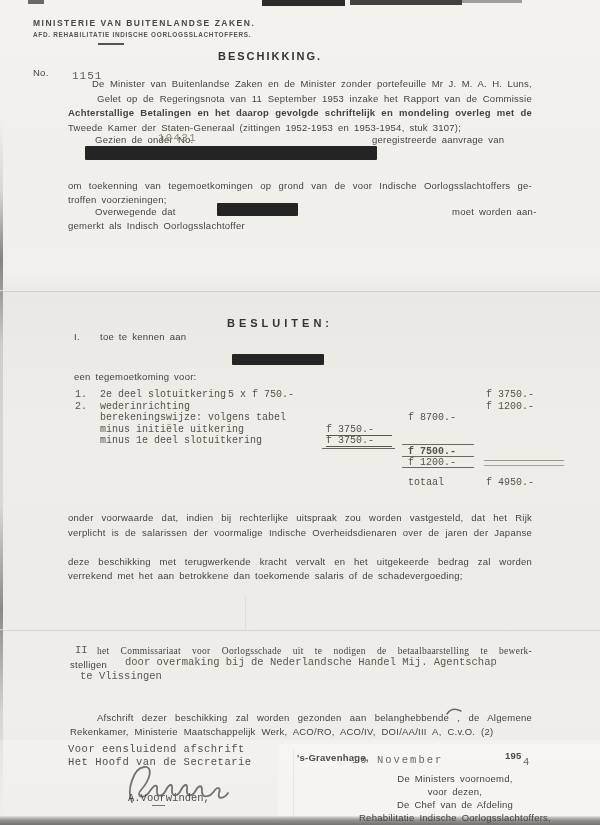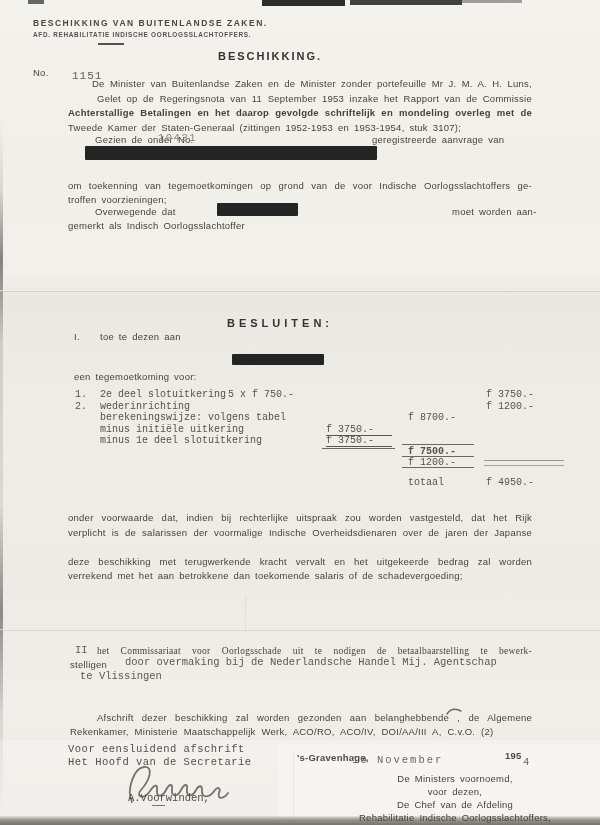--- a/index.html
+++ b/index.html
@@ -36,21 +36,21 @@
   <div class="crease" style="top:290px;"></div>
   <div class="crease" style="top:629px;opacity:.8;"></div>
   <div class="abs" style="left:245px;top:596px;width:1px;height:34px;background:rgba(0,0,0,.06);"></div>
 
   <div class="abs" style="left:0;top:740px;width:600px;height:77px;background:rgba(255,255,255,.25);"></div>
   <div class="abs" style="left:278px;top:744px;width:322px;height:73px;background:rgba(255,255,255,.3);"></div>
   <div class="abs" style="left:293px;top:750px;width:1px;height:67px;background:rgba(0,0,0,.06);"></div>
 
   <div class="abs" style="left:0;top:816px;width:600px;height:9px;background:linear-gradient(180deg,rgba(120,118,112,.1) 0%,#96948e 45%,#74726d 100%,#6e6c67 100%);"></div>
 
-  <div class="abs" style="left:33px;top:18px;font-size:8.5px;font-weight:bold;letter-spacing:1.5px;color:#4a4843;white-space:nowrap;">BESCHIKKING VAN BUITENLANDSE ZAKEN.</div>
+  <div class="abs" style="left:33px;top:18px;font-size:8.5px;font-weight:bold;letter-spacing:1.5px;color:#4a4843;white-space:nowrap;">MINISTERIE VAN BUITENLANDSE ZAKEN.</div>
   <div class="abs" style="left:33px;top:31px;font-size:6.4px;font-weight:bold;letter-spacing:.7px;color:#555350;white-space:nowrap;">AFD. REHABILITATIE INDISCHE OORLOGSSLACHTOFFERS.</div>
   <div class="rule" style="left:98px;top:43px;width:26px;height:1.5px;"></div>
 
   <div class="abs bold-title" style="left:200px;top:50px;width:140px;text-align:center;font-size:11px;letter-spacing:2px;">BESCHIKKING.</div>
 
   <div class="abs print" style="left:33px;top:66px;">No.</div>
   <div class="abs mono-lg" style="left:72px;top:70px;font-size:11px;letter-spacing:1px;color:#5f5c56;">1151</div>
 
   <div class="abs print just" style="left:92px;top:77px;width:440px;">De Minister van Buitenlandse Zaken en de Minister zonder portefeuille Mr J. M. A. H. Luns,</div>
   <div class="abs print just" style="left:97px;top:91.5px;width:435px;">Gelet op de Regeringsnota van 11 September 1953 inzake het Rapport van de Commissie</div>
@@ -65,21 +65,21 @@
   <div class="abs print just" style="left:68px;top:179px;width:464px;">om toekenning van tegemoetkomingen op grond van de voor Indische Oorlogsslachtoffers ge-</div>
   <div class="abs print" style="left:68px;top:192.5px;">troffen voorzieningen;</div>
 
   <div class="abs print" style="left:95px;top:205px;">Overwegende dat</div>
   <div class="redact" style="left:217px;top:203px;width:81px;height:13px;"></div>
   <div class="abs print" style="left:452px;top:205px;">moet worden aan-</div>
   <div class="abs print" style="left:68px;top:218.5px;">gemerkt als Indisch Oorlogsslachtoffer</div>
 
   <div class="abs bold-title" style="left:190px;top:317px;width:180px;text-align:center;font-size:11px;letter-spacing:4px;">BESLUITEN:</div>
   <div class="abs print" style="left:74px;top:330px;">I.</div>
-  <div class="abs print" style="left:100px;top:330px;">toe te dezen aan</div>
+  <div class="abs print" style="left:100px;top:330px;">toe te kennen aan</div>
 
   <div class="redact" style="left:232px;top:354px;width:92px;height:11px;"></div>
 
   <div class="abs print" style="left:74px;top:370px;">een tegemoetkoming voor:</div>
 
   <div class="abs mono" style="left:75px;top:389px;">1.</div>
   <div class="abs mono" style="left:100px;top:389px;">2e deel slotuitkering</div>
   <div class="abs mono" style="left:228px;top:389px;">5 x f 750.-</div>
   <div class="abs mono" style="left:486px;top:389px;">f 3750.-</div>
 

